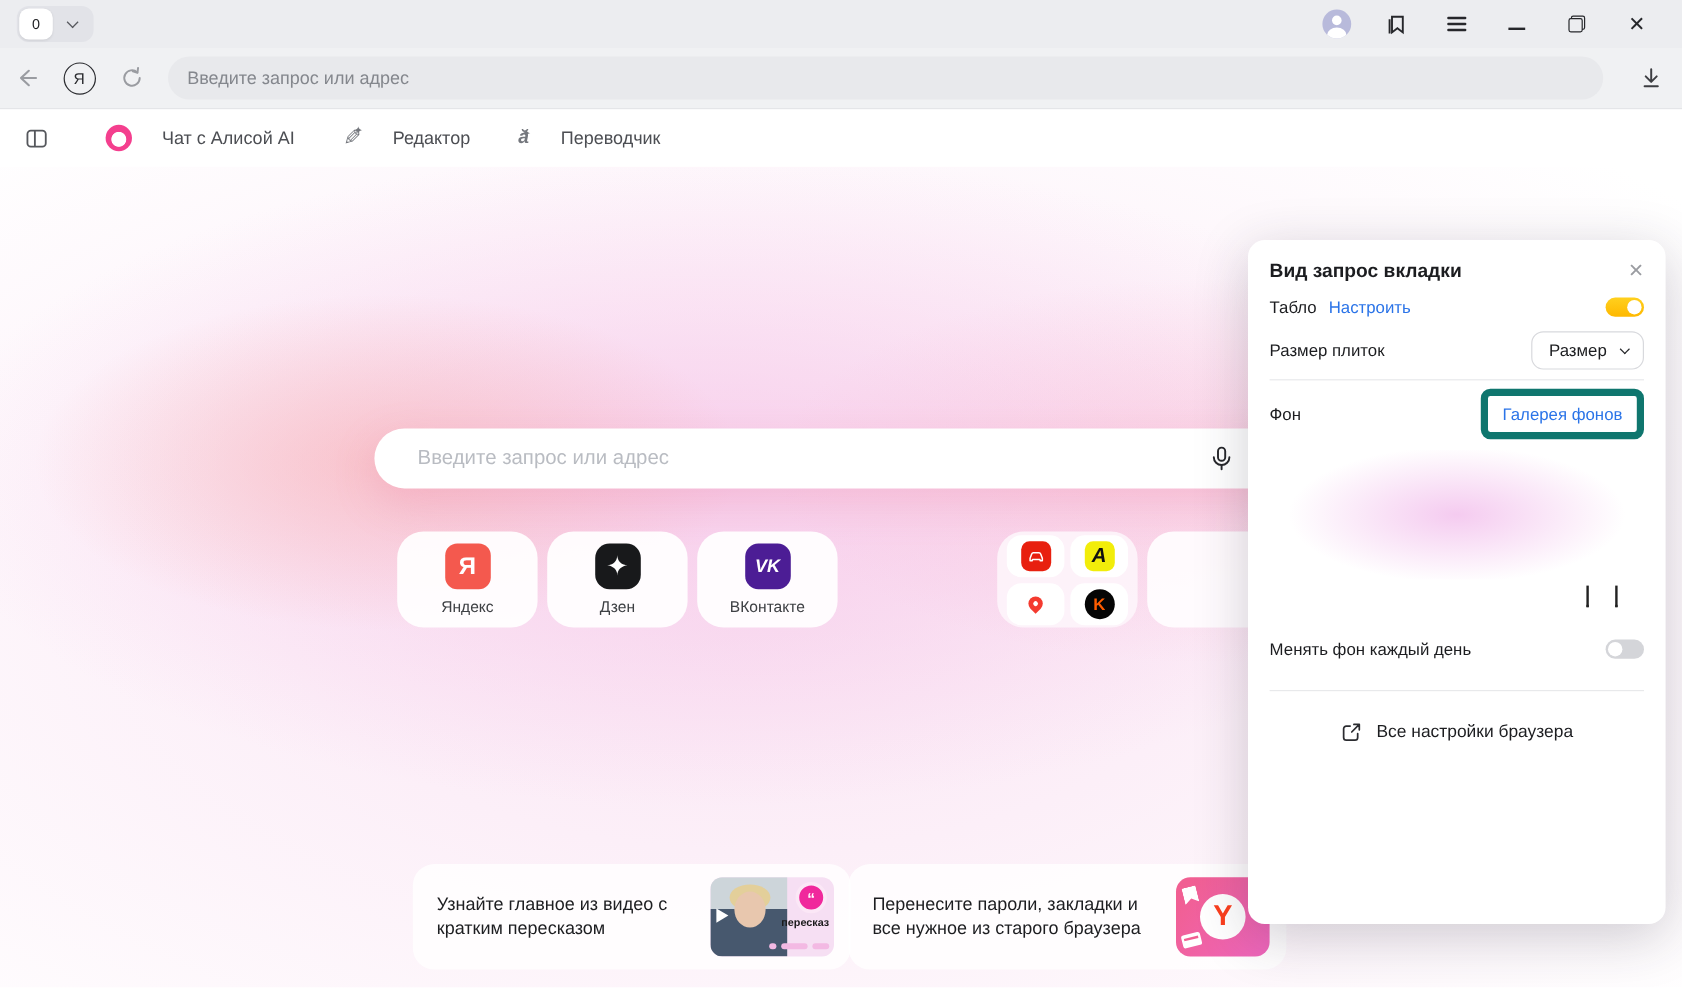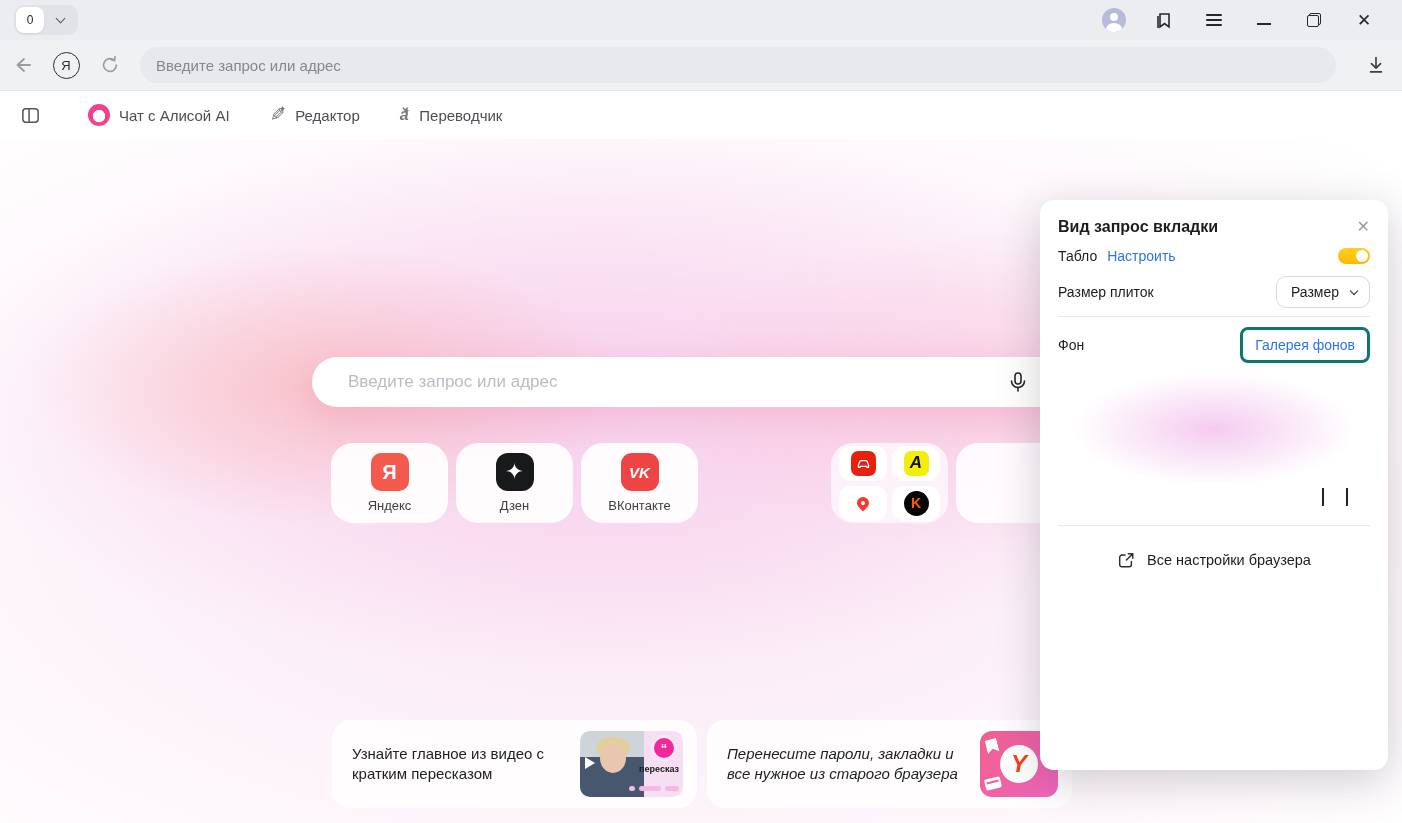--- a/index.html
+++ b/index.html
@@ -44,21 +44,21 @@
   .address-pill { flex:1; margin-left:8px; margin-right:14px; height:36px; background:#e8e9ec;
     border-radius:18px; display:flex; align-items:center; padding:0 16px; }
   .address-pill input { border:none; outline:none; background:transparent; width:100%;
     font-size:15px; color:#202124; font-family:"Liberation Sans", sans-serif; }
   .address-pill input::placeholder { color:#84878d; }
   .dl-wrap { width:52px; display:flex; justify-content:center; }
 
   
   .bookmarks-row { position:absolute; left:0; top:90px; width:100%; height:49px; background:#fff;
     border-top:1px solid #e4e5e8; display:flex; align-items:center; }
-  .bm-item { display:flex; align-items:center; gap:9px; margin-right:40px; color:#4c4e53; font-size:15px;text-align:right; }
+  .bm-item { display:flex; align-items:center; gap:25px; margin-right:40px; color:#4c4e53; font-size:15px;text-align:right; }
   .sidebar-toggle { margin:0 18px 0 18px; }
   .alice-ic { width:22px; height:22px; border-radius:50%;
     background:radial-gradient(circle at 50% 55%, #ffffff 0 36%, #f43f8e 40%); }
   .pen-glyph { font-size:18px; color:#74777d; transform:scaleX(-1) rotate(0deg); display:inline-block; }
   .spark { font-size:9px; color:#74777d; vertical-align:top; margin-left:-6px; }
   .trans-glyph { font-size:16px; color:#74777d; font-weight:bold; font-style:italic; }
 
   
   .content { position:absolute; left:0; top:139px; width:1402px; height:684px;
     background:
@@ -78,21 +78,21 @@
   .mic { position:absolute; right:44px; top:13px; }
 
   
   .tile { position:absolute; top:304px; width:117px; height:80px; border-radius:22px;
     background:rgba(255,255,255,.92); display:flex; flex-direction:column; align-items:center;
     justify-content:center; gap:7px; }
   .tile-label { font-size:13px; color:#3e4044; }
   .tile-ic { width:38px; height:38px; border-radius:10px; display:flex; align-items:center; justify-content:center; }
   .ic-yandex { background:#f4594e; color:#fff; font-size:20px; font-weight:bold; }
   .ic-dzen { background:#18191b; color:#fff; font-size:22px; border-radius:12px; }
-  .ic-vk { background:#ef4444; color:#fff; font-size:15px; font-weight:bold; font-style:italic; border-radius:11px; }
+  .ic-vk { background:#4c1d95; color:#fff; font-size:15px; font-weight:bold; font-style:italic; border-radius:11px; }
   .ic-yt { background:#fff; }
   .yt-body { width:34px; height:24px; background:#fe0000; border-radius:7px; position:relative; }
   .yt-body::after { content:""; position:absolute; left:14px; top:7px;
     border-left:9px solid #fff; border-top:5px solid transparent; border-bottom:5px solid transparent; }
   .tile-group { background:rgba(253,243,250,.95); display:grid; grid-template-columns:48px 48px;
     grid-template-rows:35px 35px; gap:5px; padding:0; align-items:center; justify-items:center;
     align-content:center; justify-content:center; }
   .mini { width:48px; height:35px; background:#fff; border-radius:12px; display:flex;
     align-items:center; justify-content:center; }
   .mini-ic { width:25px; height:25px; border-radius:7px; display:flex; align-items:center; justify-content:center; }
@@ -154,21 +154,21 @@
   .toggle.on::after { content:""; position:absolute; right:2px; top:2px; width:12px; height:12px;
     border-radius:50%; background:#fff; }
   .toggle.off { background:#d4d5d9; }
   .toggle.off::after { content:""; position:absolute; left:2px; top:2px; width:12px; height:12px;
     border-radius:50%; background:#fff; }
   .blue-link { color:#2b74e8; }
   .select-box { display:flex; align-items:center; gap:12px; border:1px solid #d8d9dd; border-radius:10px;
     height:32px; padding:0 12px 0 14px; font-size:14px; color:#1c1d20; background:#fff; }
   .select-box .chev { border-color:#26272b; width:6px; height:6px; margin-top:-2px; }
   .p-divider { height:1px; background:#e8e9eb; margin:6px 0; }
-  .gallery-highlight { border:3px solid #0f766e; border-radius:8px; padding:7px 12px; }
+  .gallery-highlight { border:6px solid #0f766e; border-radius:8px; padding:7px 12px; }
   .preview-blob { height:108px; margin-top:8px;
     background:radial-gradient(60% 70% at 50% 50%, rgba(242,190,236,.8), rgba(255,255,255,0) 75%); }
   .carousel-arrows { display:flex; justify-content:flex-end; gap:22px; padding-right:22px; height:26px; align-items:center; }
   .arrow-chev { width:8px; height:8px; border-right:2px solid #222; border-bottom:2px solid #222; }
   .arrow-left { transform:rotate(135deg); }
   .arrow-right { transform:rotate(-45deg); }
   .upload-row { height:34px; display:flex; align-items:center; }
   .popup-footer { display:flex; align-items:center; justify-content:center; gap:12px; height:56px;
     font-size:14.5px; color:#1c1d20; }
 
@@ -316,37 +316,37 @@
           </div>
         </div>
       <div class="mini">
           <div class="mini-ic mi-kino">
             <span>K</span>
           </div>
         </div>
     </div>
     <div class="tile tile-empty" style="left:956px;"></div>
 
-    <div class="card" style="left:332px;">
+    <div class="card" style="left:344px;">
       <div class="card-text">Узнайте главное из видео с кратким пересказом</div>
       <div class="thumb1">
         <div class="photo"></div>
           <div class="hair"></div>
           <div class="face"></div>
         <div class="play"></div>
         <div class="badge">
             <span>“</span>
           </div>
         <div class="badge-label">пересказ</div>
         <div class="bar1"></div>
           <div class="bar2"></div>
           <div class="dot"></div>
       </div>
     </div>
-    <div class="card" style="left:707px;font-style:italic;">
+    <div class="card" style="left:707px;">
       <div class="card-text">Перенесите пароли, закладки и все нужное из старого браузера</div>
       <div class="thumb2">
         <div class="bm"></div>
         <div class="cardic"></div>
         <div class="ycirc">
             <span>Y</span>
           </div>
       </div>
     </div>
 
@@ -383,20 +383,24 @@
       </div>
     </div>
 
     <div class="preview-blob"></div>
 
     <div class="carousel-arrows">
       <div><span class="arrow-chev arrow-left"></span></div>
       <div><span class="arrow-chev arrow-right"></span></div>
     </div>
 
+    <div class="p-row" style="margin-top:14px;">
+      <span>Менять фон каждый день</span>
+      <div class="toggle off"></div>
+    </div>
 
 
     <div class="p-divider" style="margin-top:16px;"></div>
 
     <div class="popup-footer">
       <svg width="18" height="18" viewBox="0 0 20 20">
         <path d="M16 11.5 V15 a2.5 2.5 0 0 1 -2.5 2.5 h-8 A2.5 2.5 0 0 1 3 15 v-8 A2.5 2.5 0 0 1 5.5 4.5 H9" fill="none" stroke="#2b2c30" stroke-width="1.6" stroke-linecap="round"></path>
         <path d="M12.5 3 H17.5 V8 M17 3.5 L10.5 10" fill="none" stroke="#2b2c30" stroke-width="1.6" stroke-linecap="round" stroke-linejoin="round"></path>
       </svg>
       <span>Все настройки браузера</span>

